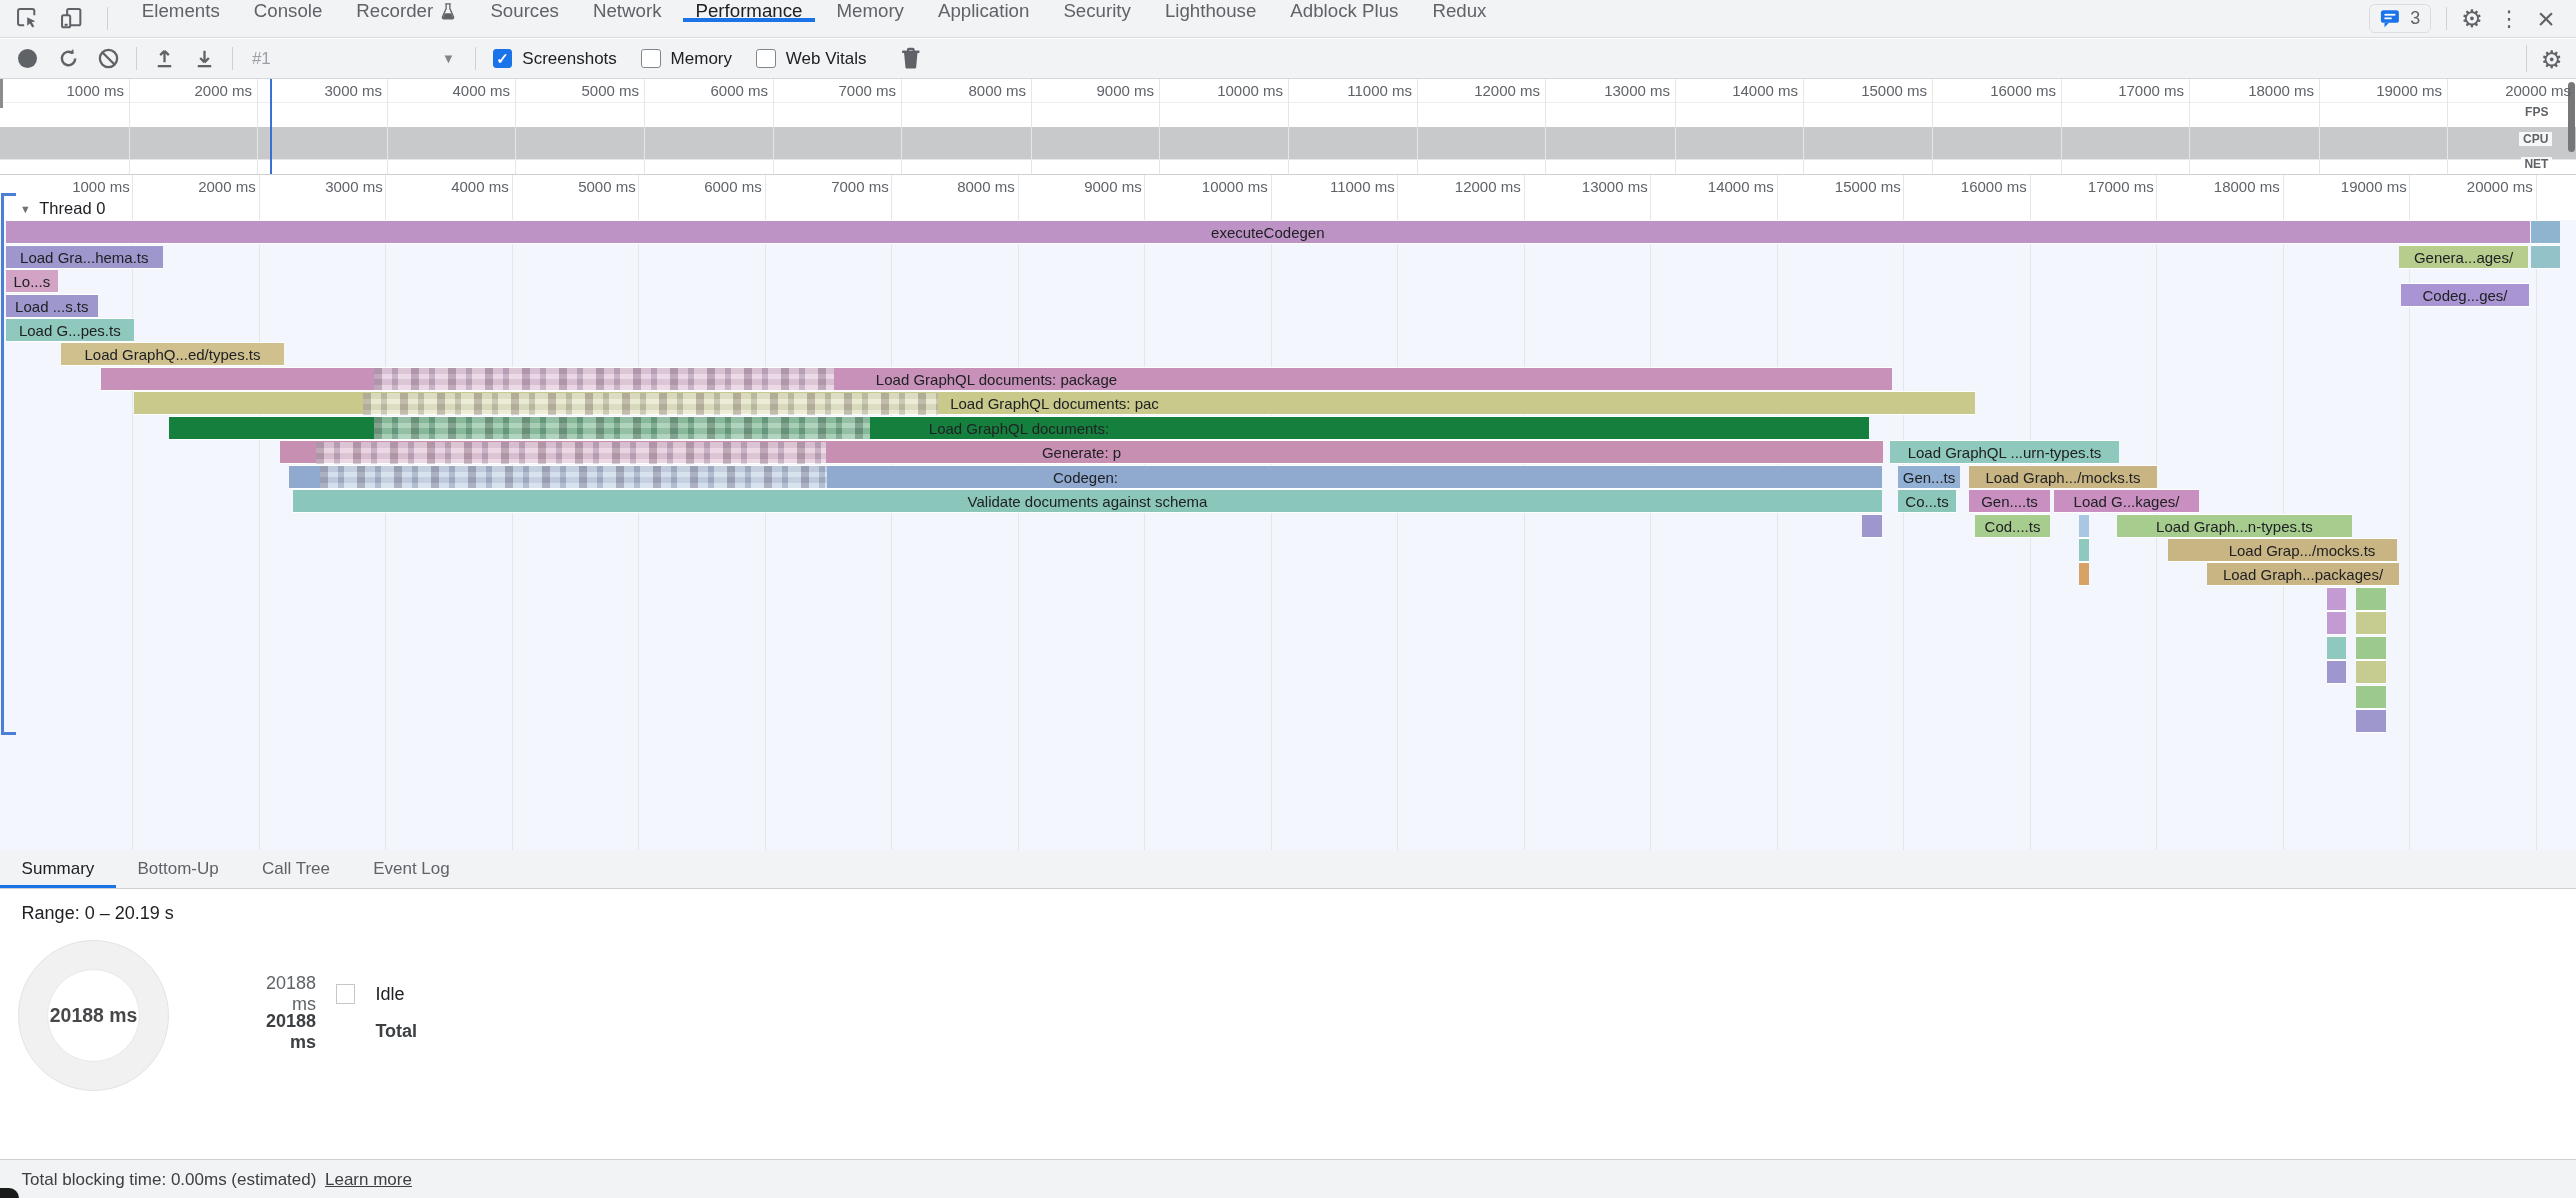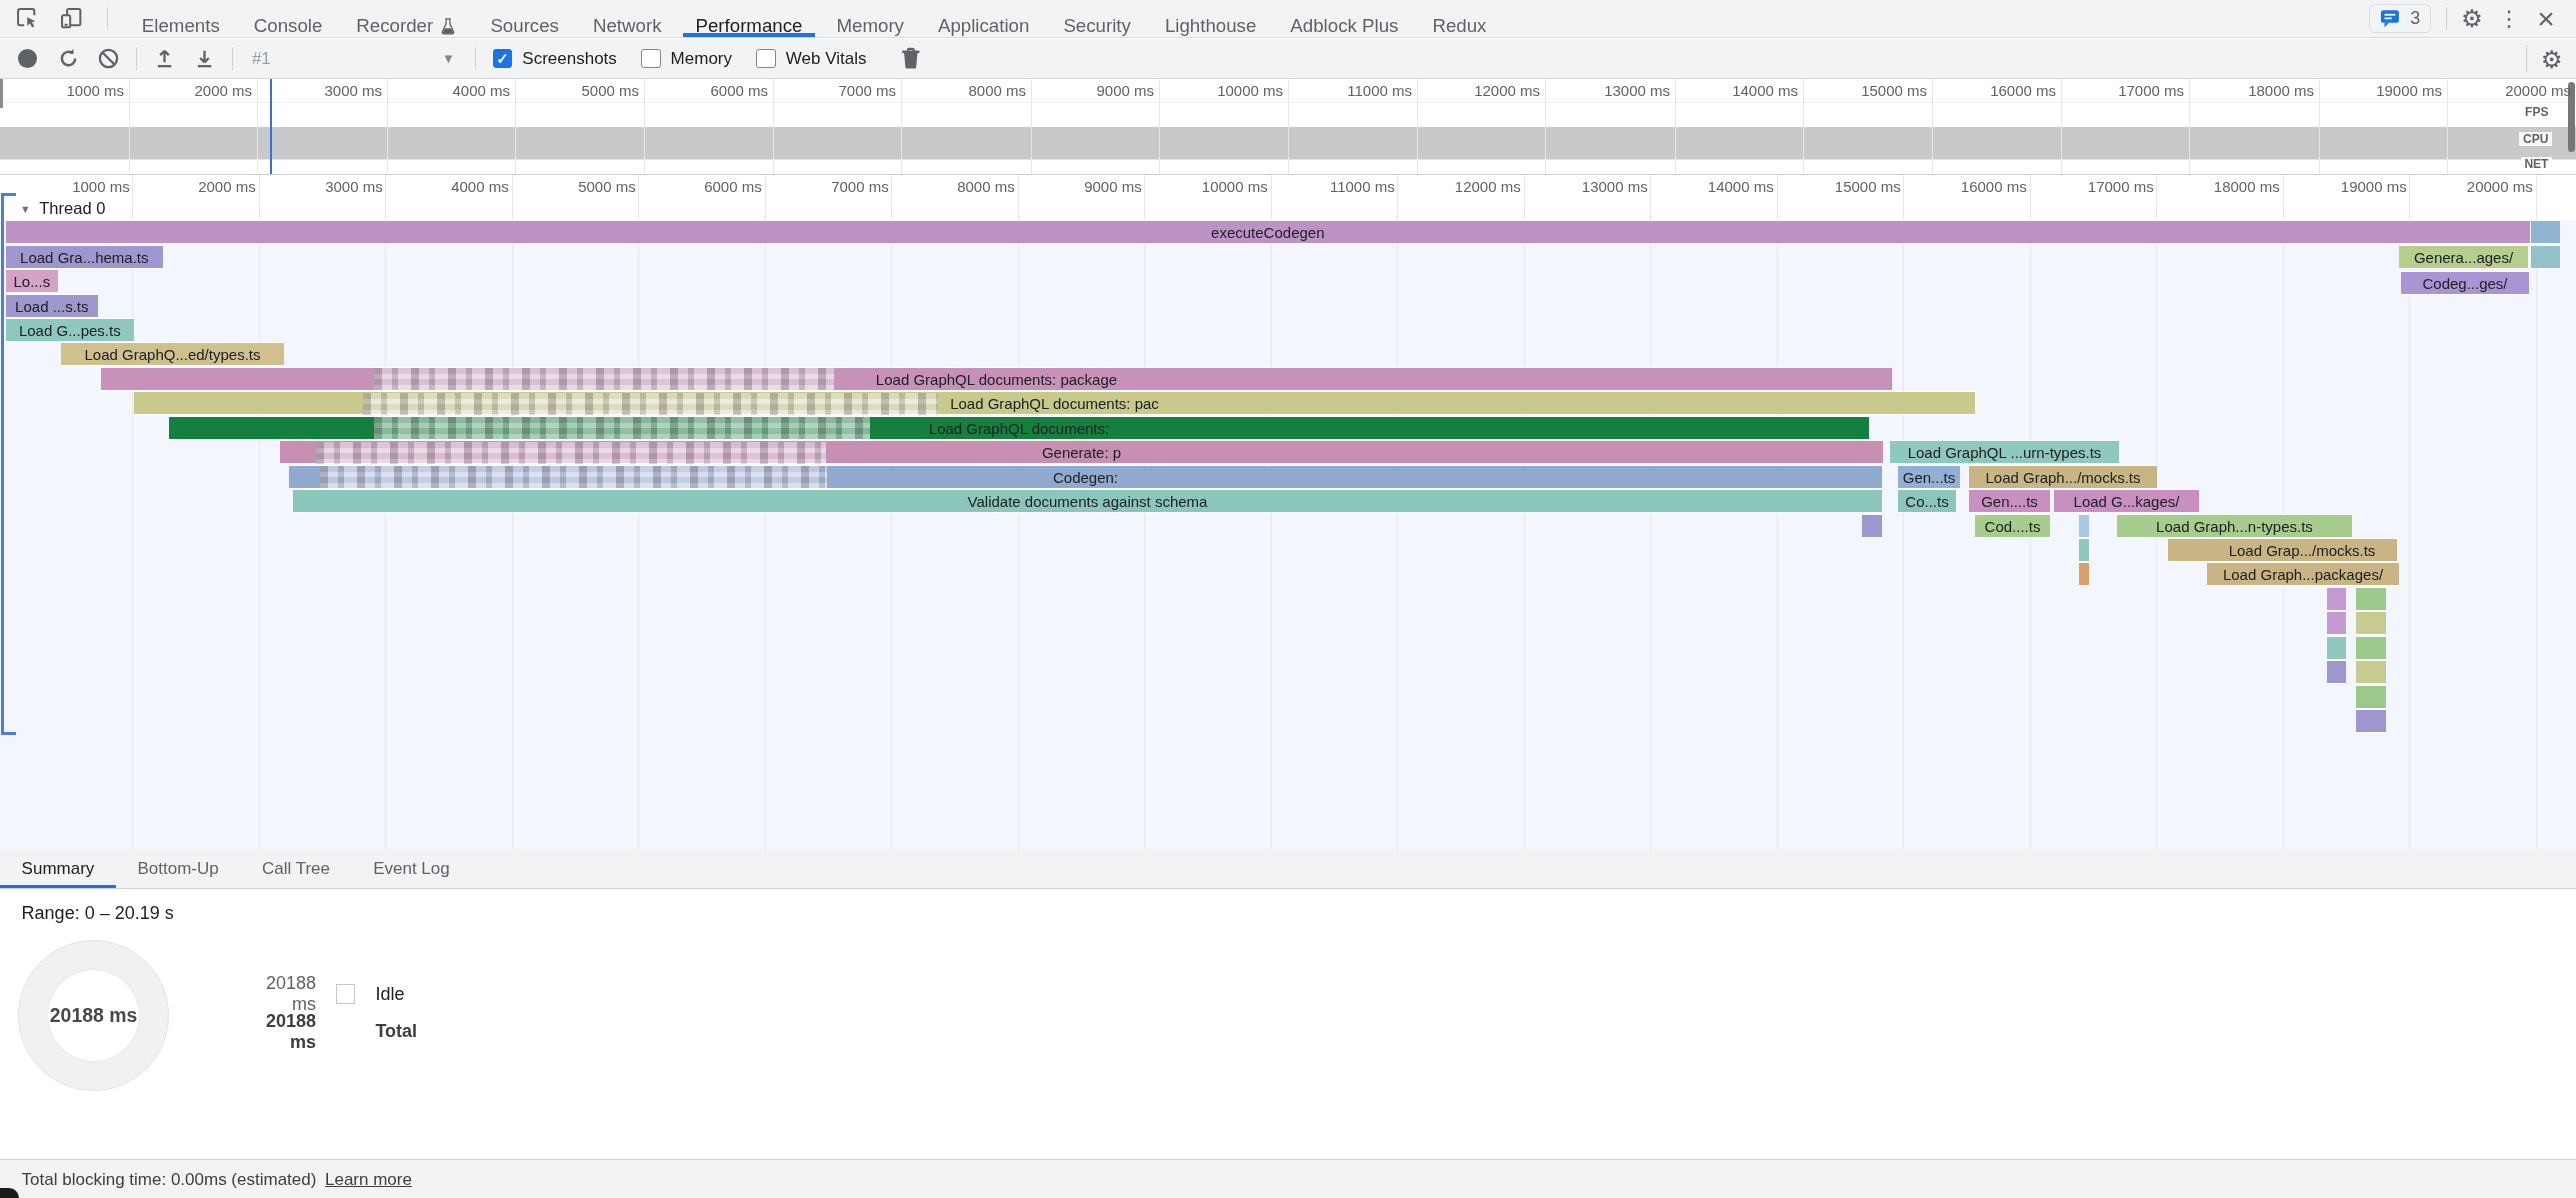--- a/index.html
+++ b/index.html
@@ -6,21 +6,21 @@
   html,body { width:2576px; height:1199px; overflow:hidden; background:#fff;
     font-family:"Liberation Sans", sans-serif; }
   #app { position:relative; width:2576px; height:1199px; }
 
   
   .tabbar { position:absolute; left:0; top:0; width:100%; height:38px;
     background:#f2f3f4; border-bottom:0.7px solid #d9dadb; display:flex; align-items:center; }
   .tb-icons { display:flex; align-items:center; height:100%; padding:0 10px 0 13px; }
   .tb-icon { width:29px; height:29px; margin-right:14.4px; display:flex; align-items:center; justify-content:center; cursor:pointer; }
   .vsep { width:0.7px; height:23px; background:#d0d1d2; margin:0 7.2px; }
-  .tabs { display:flex; height:100%; align-items:flex-end; }
+  .tabs { display:flex; height:100%; align-items:flex-start; }
   .tab { display:flex; align-items:center; padding:0 17px; font-size:18.7px; color:#5f6368;
     cursor:pointer; position:relative; white-space:nowrap; }
   .tab.active { color:#202124; }
   .tab.active::after { content:""; position:absolute; left:4.3px; right:4.3px; bottom:0; height:3.6px; background:#1a73e8; }
   .tab .flask { margin-left:7.2px; }
   .tb-right { margin-left:auto; display:flex; align-items:center; padding-right:11.5px; }
   .issues-badge { display:flex; align-items:center; border:0.7px solid #dadce0; border-radius:5.8px;
     padding:2.9px 10px; margin-right:7.2px; cursor:pointer; background:#f2f3f4; }
   .issues-badge .cnt { font-size:18px; color:#5f6368; margin-left:8.6px; }
   .iconbtn { width:37px; height:33px; display:flex; align-items:center; justify-content:center;
@@ -348,21 +348,21 @@
         <div class="bar" title="Load Gra...hema.ts" style="left: 5.8px; width: 157px; top: 70px; background: rgb(158, 151, 206);">
           <span>Load Gra...hema.ts</span>
         </div>
         <div class="bar ctr" title="Genera...ages/" style="left: 2399px; width: 129px; top: 70px; background: rgb(183, 205, 142);">
           <span>Genera...ages/</span>
         </div>
         <div class="bar" style="left: 2531px; width: 29px; top: 70px; background: rgb(147, 194, 201);"></div>
         <div class="bar" title="Lo...s" style="left: 5.8px; width: 52px; top: 94px; background: rgb(210, 163, 196);">
           <span>Lo...s</span>
         </div>
-        <div class="bar ctr" title="Codeg...ges/" style="left: 2401px; width: 128px; top: 96px; background: rgb(169, 149, 212);">
+        <div class="bar ctr" title="Codeg...ges/" style="left: 2401px; width: 128px; top: 108px; background: rgb(169, 149, 212);">
           <span>Codeg...ges/</span>
         </div>
         <div class="bar" title="Load ...s.ts" style="left: 5.8px; width: 92px; top: 119px; background: rgb(158, 151, 206);">
           <span>Load ...s.ts</span>
         </div>
         <div class="bar" title="Load G...pes.ts" style="left: 5.8px; width: 128px; top: 143px; background: rgb(143, 200, 189);">
           <span>Load G...pes.ts</span>
         </div>
         <div class="bar" title="Load GraphQ...ed/types.ts" style="left: 61px; width: 223px; top: 167px; background: rgb(207, 192, 141);">
           <span>Load GraphQ...ed/types.ts</span>

